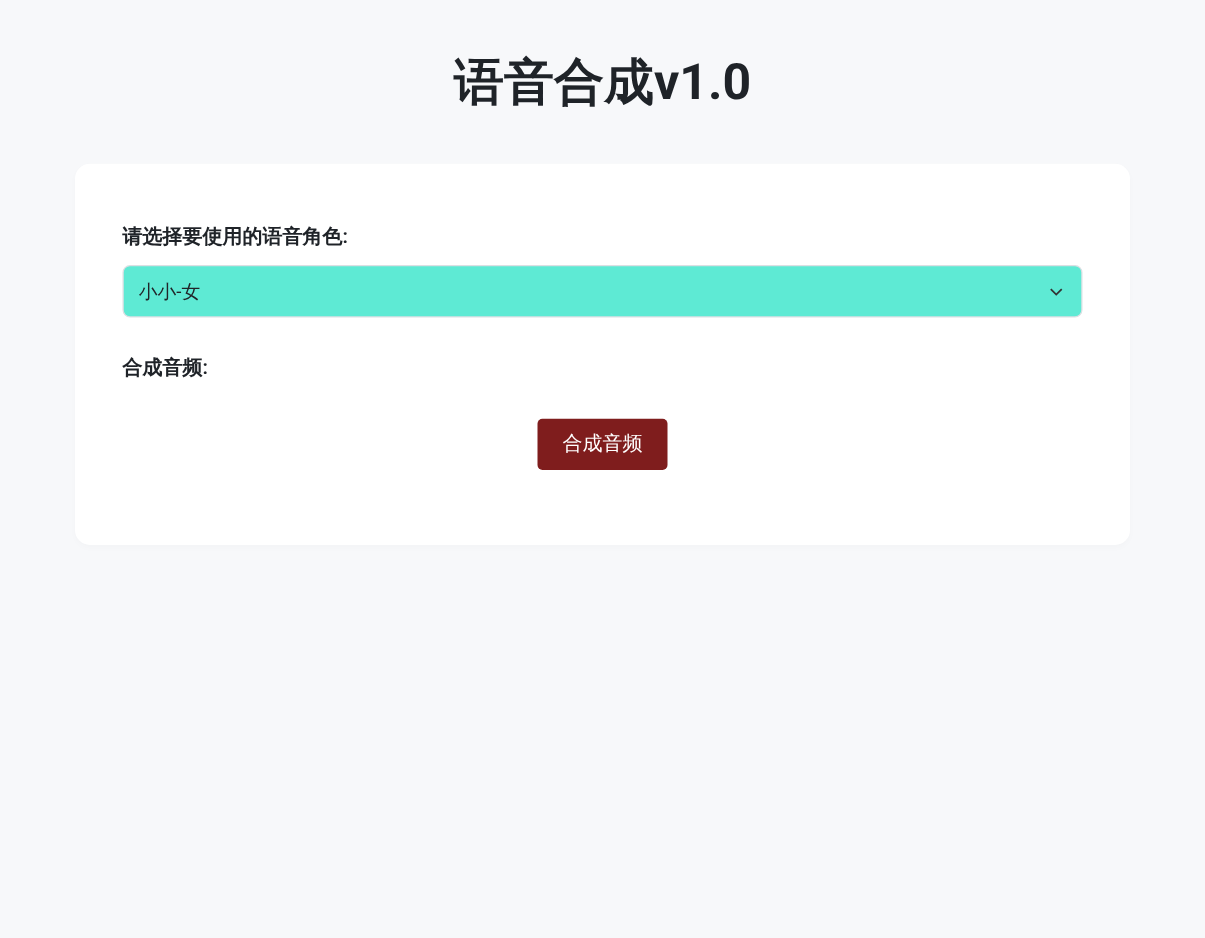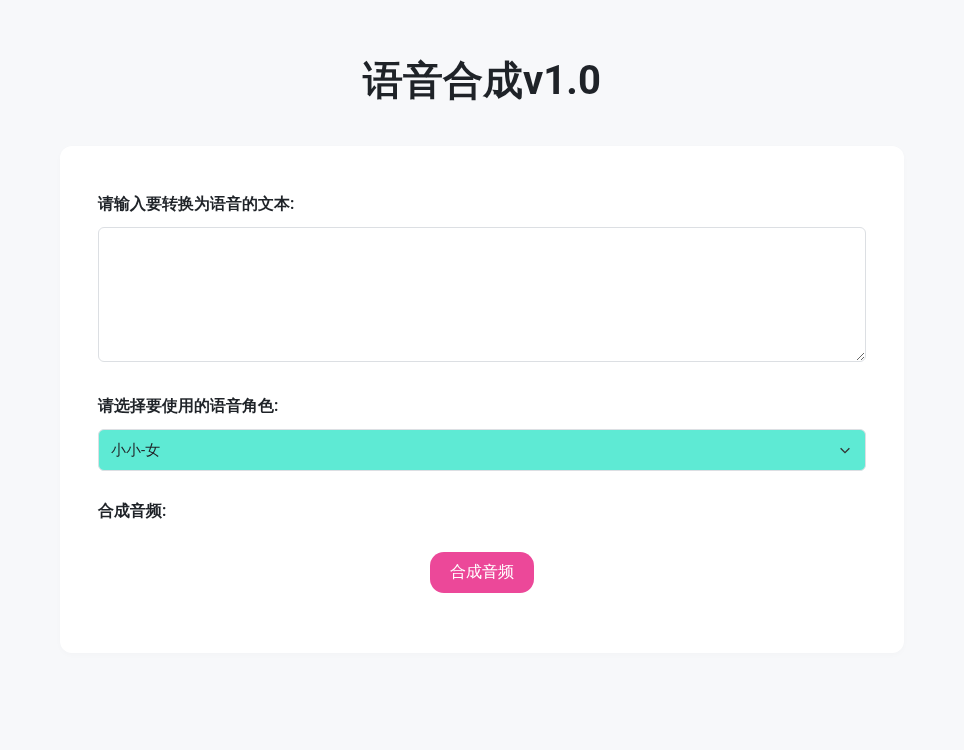--- a/index.html
+++ b/index.html
@@ -15,21 +15,20 @@
       height: 750px;
       overflow: hidden;
     }
     .page-title {
       text-align: center;
       font-size: 40px;
       font-weight: 700;
       color: #1f2328;
       padding-top: 38px;
       padding-bottom: 38px;
-      margin-top: 15px;
     }
     .card {
       background: #fff;
       border-radius: 12px;
       margin: 0 60px;
       padding: 48px 38px 60px 38px;
       box-shadow: 0 2px 6px rgba(0,0,0,0.02);
     }
     .form-group {
       margin-bottom: 30px;
@@ -81,41 +80,37 @@
       color: #333;
     }
     .chevron svg {
       display: block;
     }
     .submit-row {
       text-align: center;
       margin-top: 8px;
     }
     .submit-btn {
-      background: #ec4899;
+      background: #7f1d1d;
       color: #fff;
       border: none;
-      border-radius: 14px;
+      border-radius: 4px;
       padding: 10px 20px;
       font-size: 16px;
       font-family: Liberation Sans, sans-serif;
       cursor: pointer;
     }
   </style>
 </head>
 <body>
 
 <h1 class="page-title">语音合成v1.0</h1>
 
 <div class="card">
 
-  <div class="form-group">
-    <label class="form-label">请输入要转换为语音的文本:</label>
-    <textarea class="textarea" value="" style=""></textarea>
-  </div>
 
   <div class="form-group">
     <label class="form-label">请选择要使用的语音角色:</label>
     <div class="select-wrap">
       <select class="select">
         <option>小小-女</option>
       </select>
       <span class="chevron">
         <svg width="14" height="14" viewBox="0 0 16 16" fill="none" stroke="currentColor" stroke-width="1.6">
             <path d="M3 6l5 5 5-5"></path>

